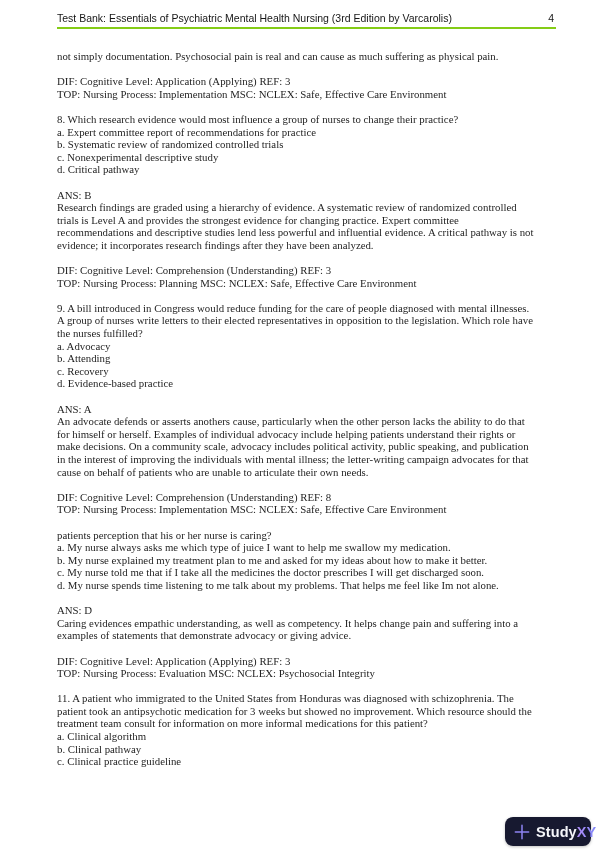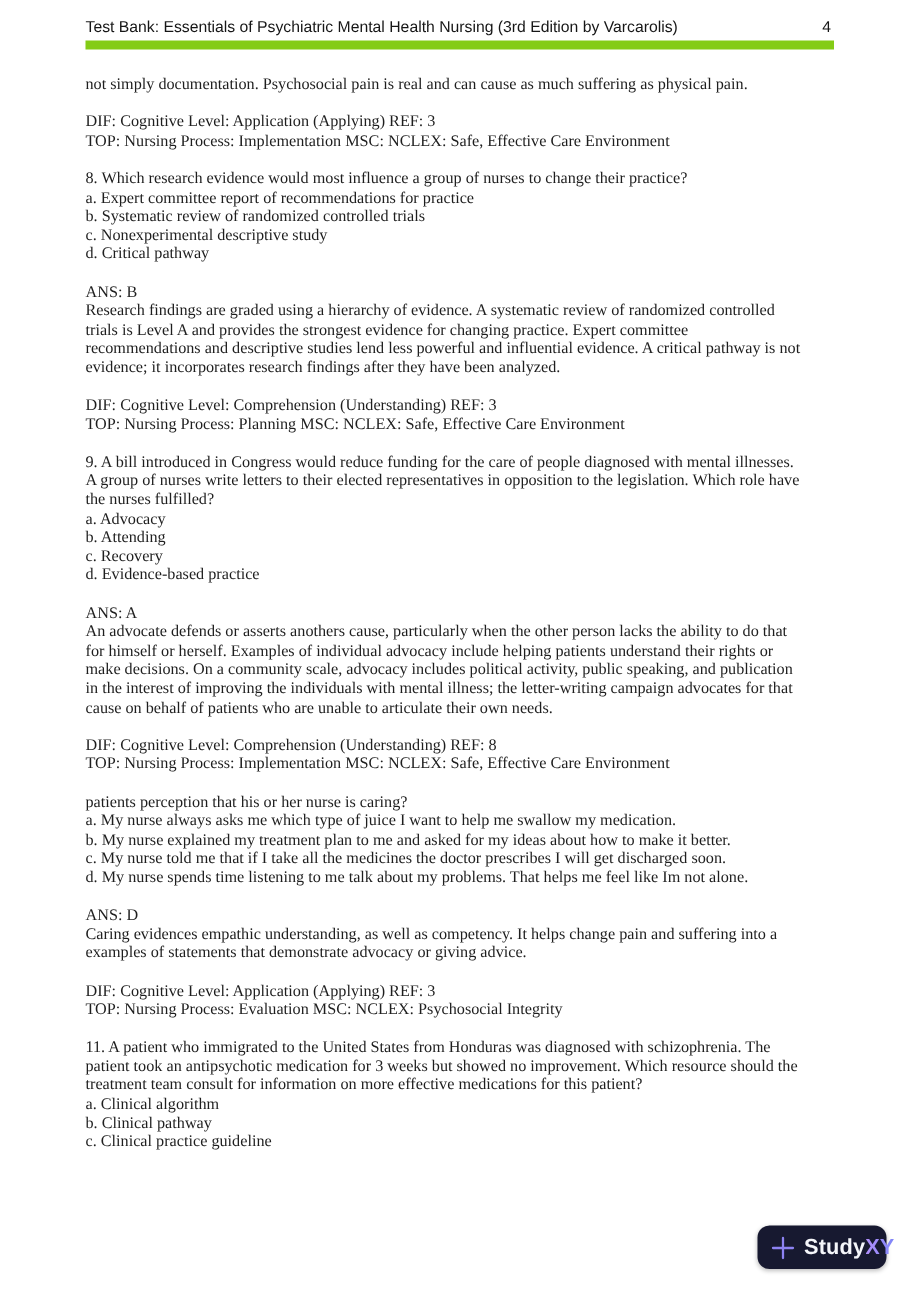--- a/index.html
+++ b/index.html
@@ -17,21 +17,21 @@
     color: #1e1e1e;
   }
   .header {
     position: absolute;
     left: 57px;
     top: 12px;
     width: 499px;
     display: flex;
     justify-content: space-between;
     align-items: center;
-    border-bottom: 6px solid #84cc16;
+    border-bottom: 2px solid #84cc16;
     padding-bottom: 3px;
     font-family: "Liberation Sans", sans-serif;
     font-size: 10.5px;
     color: #161616;
   }
   .header-title {
     white-space: nowrap;
   }
   .header-page-num {
     padding-right: 2px;
@@ -158,21 +158,21 @@
         <div class="line">Caring evidences empathic understanding, as well as competency. It helps change pain and suffering into a</div>
         <div class="line">examples of statements that demonstrate advocacy or giving advice.</div>
       </div>
       <div class="block">
         <div class="line">DIF: Cognitive Level: Application (Applying) REF: 3</div>
         <div class="line">TOP: Nursing Process: Evaluation MSC: NCLEX: Psychosocial Integrity</div>
       </div>
       <div class="block">
         <div class="line">11. A patient who immigrated to the United States from Honduras was diagnosed with schizophrenia. The</div>
         <div class="line">patient took an antipsychotic medication for 3 weeks but showed no improvement. Which resource should the</div>
-        <div class="line">treatment team consult for information on more effective medications for this patient?</div>
+        <div class="line">treatment team consult for information on more informal medications for this patient?</div>
         <div class="line">a. Clinical algorithm</div>
         <div class="line">b. Clinical pathway</div>
         <div class="line">c. Clinical practice guideline</div>
       </div>
     </div>
 
   <div class="badge">
     <svg class="plus-icon" viewBox="0 0 18 18" fill="none" xmlns="http://www.w3.org/2000/svg">
       <path d="M9 1.5 V16.5 M1.5 9 H16.5" stroke="#8d82f2" stroke-width="1.7" stroke-linecap="round"></path>
     </svg>

